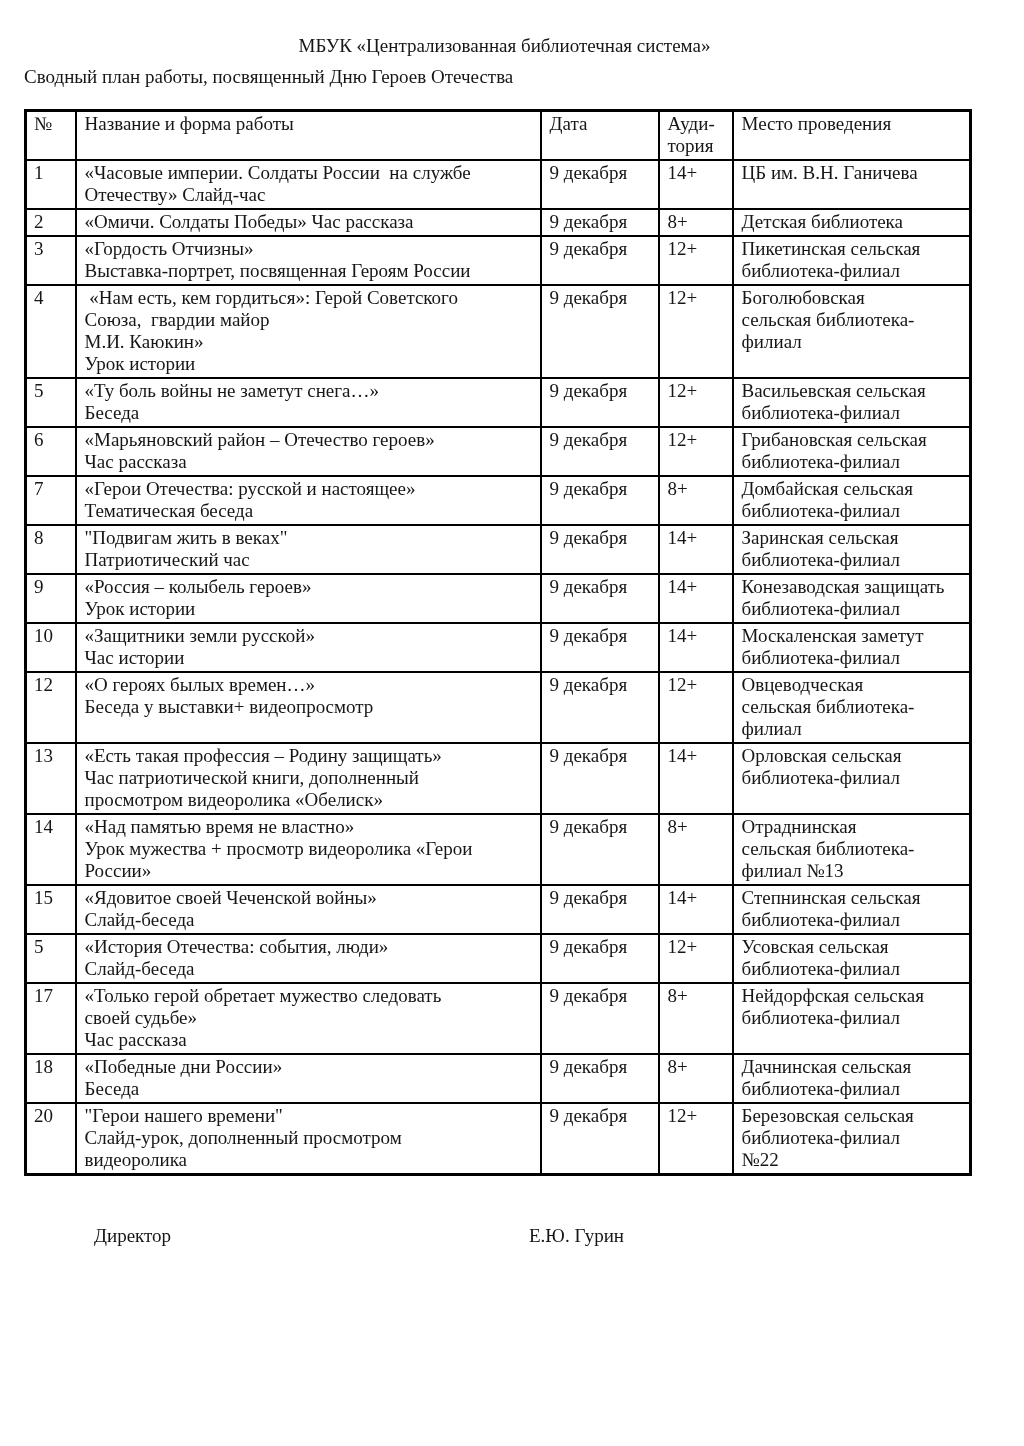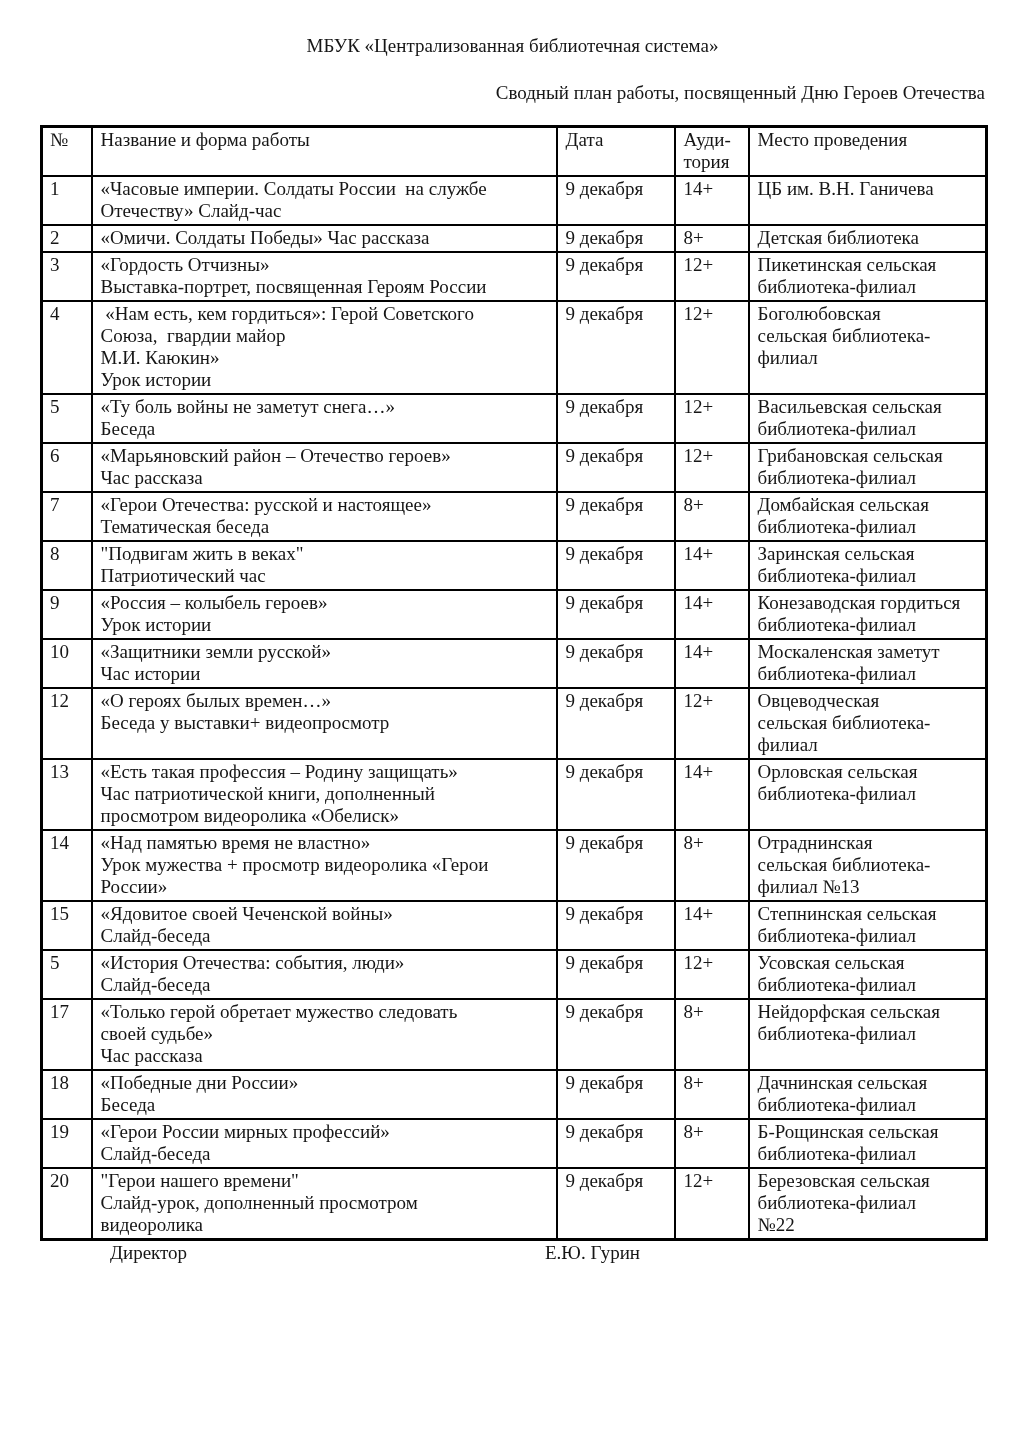--- a/index.html
+++ b/index.html
@@ -11,32 +11,32 @@
     width: 1024px;
     height: 1446px;
     font-family: "Liberation Serif", "DejaVu Serif", serif;
     color: #161616;
     overflow: hidden;
   }
   .page {
     box-sizing: border-box;
     width: 1024px;
     height: 1376px;
-    padding: 33px 39px 0 40px;
+    padding: 33px 39px 0 24px;
   }
   .org-title {
     text-align: center;
     font-size: 19px;
     line-height: 26px;
   }
   .doc-subtitle {
-    text-align: right;
+    text-align: left;
     font-size: 19px;
     line-height: 24px;
-    margin-top: 22px;
+    margin-top: 6px;
   }
   table.events {
     border-collapse: collapse;
     table-layout: fixed;
     width: 945px;
     margin-top: 20px;
     border: 3px solid #000;
   }
   table.events th,
   table.events td {
@@ -49,20 +49,21 @@
     padding: 1px 8px 2px 8px;
     white-space: pre-wrap;
     overflow: hidden;
   }
   table.events th.col-num,
   table.events td.col-num {
     padding-left: 7px;
   }
   .footer-line {
     position: relative;
+    margin-top: 48px;
     font-size: 19px;
     line-height: 24px;
     height: 24px;
   }
   .director-label {
     position: absolute;
     left: 70px;
     top: 0;
   }
   .director-name {
@@ -173,21 +174,21 @@
           <td class="col-age">14+</td>
           <td class="col-place">Заринская сельская
 библиотека-филиал</td>
         </tr>
         <tr>
           <td class="col-num">9</td>
           <td class="col-title">«Россия – колыбель героев»
 Урок истории</td>
           <td class="col-date">9 декабря</td>
           <td class="col-age">14+</td>
-          <td class="col-place">Конезаводская гордиться
+          <td class="col-place">Конезаводская защищать
 библиотека-филиал</td>
         </tr>
         <tr>
           <td class="col-num">10</td>
           <td class="col-title">«Защитники земли русской»
 Час истории</td>
           <td class="col-date">9 декабря</td>
           <td class="col-age">14+</td>
           <td class="col-place">Москаленская заметут
 библиотека-филиал</td>
@@ -254,29 +255,20 @@
         <tr>
           <td class="col-num">18</td>
           <td class="col-title">«Победные дни России»
 Беседа</td>
           <td class="col-date">9 декабря</td>
           <td class="col-age">8+</td>
           <td class="col-place">Дачнинская сельская
 библиотека-филиал</td>
         </tr>
         <tr>
-          <td class="col-num">19</td>
-          <td class="col-title">«Герои России мирных профессий»
-Слайд-беседа</td>
-          <td class="col-date">9 декабря</td>
-          <td class="col-age">8+</td>
-          <td class="col-place">Б-Рощинская сельская
-библиотека-филиал</td>
-        </tr>
-        <tr>
           <td class="col-num">20</td>
           <td class="col-title">"Герои нашего времени"
 Слайд-урок, дополненный просмотром
 видеоролика</td>
           <td class="col-date">9 декабря</td>
           <td class="col-age">12+</td>
           <td class="col-place">Березовская сельская
 библиотека-филиал
 №22</td>
         </tr>

